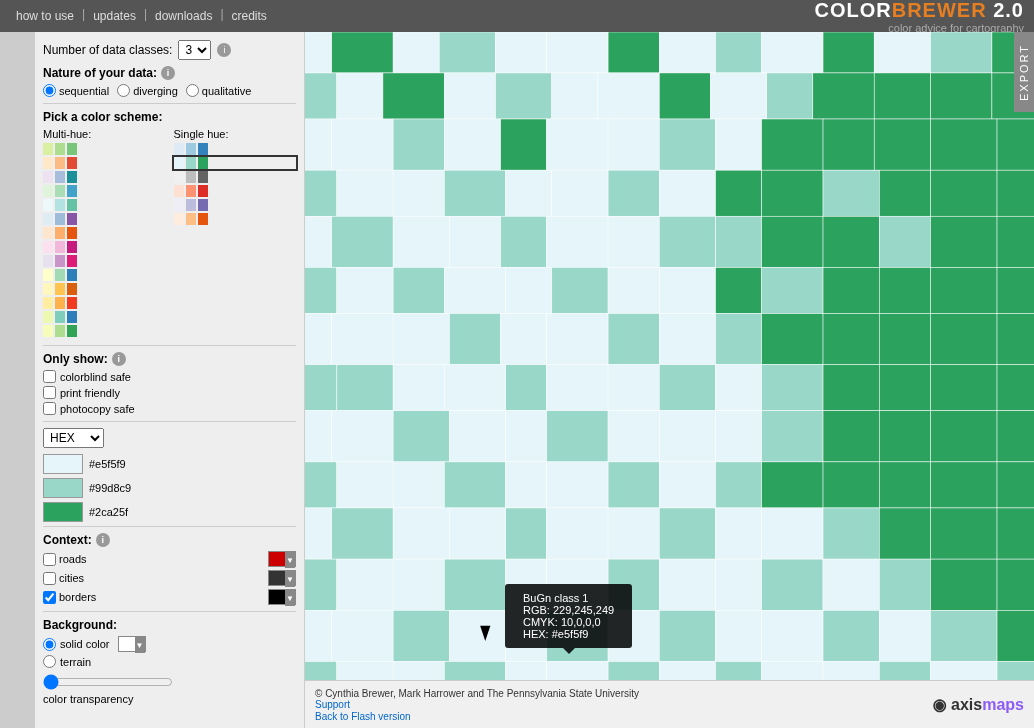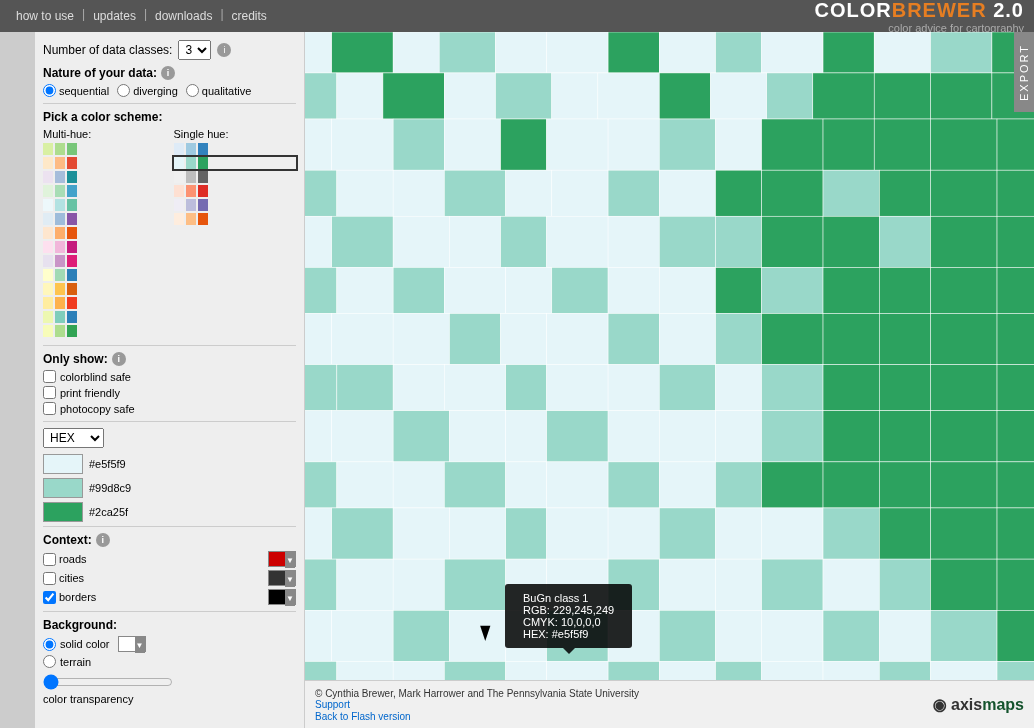--- a/index.html
+++ b/index.html
@@ -168,21 +168,21 @@
       font-size: 10px;
       display: flex;
       align-items: center;
       justify-content: space-between;
       height: 48px;
     }
     #footer-left { font-size: 10px; color: #333; }
     #footer-links { display: flex; flex-direction: column; gap: 1px; }
     #footer-links a { color: #0066cc; text-decoration: none; font-size: 10px; cursor: pointer; }
     #footer-logo { font-size: 16px; font-weight: bold; color: #333; }
-    #footer-logo span { color: #14532d; }
+    #footer-logo span { color: #8b5cf6; }
 
     
     #map-svg { width: 100%; height: 100%; }
 
     
     .icon-btns-row { display: flex; gap: 2px; margin-bottom: 6px; }
 
     
     .swatch-row-selected { outline: 2px solid #333; }
   </style>

